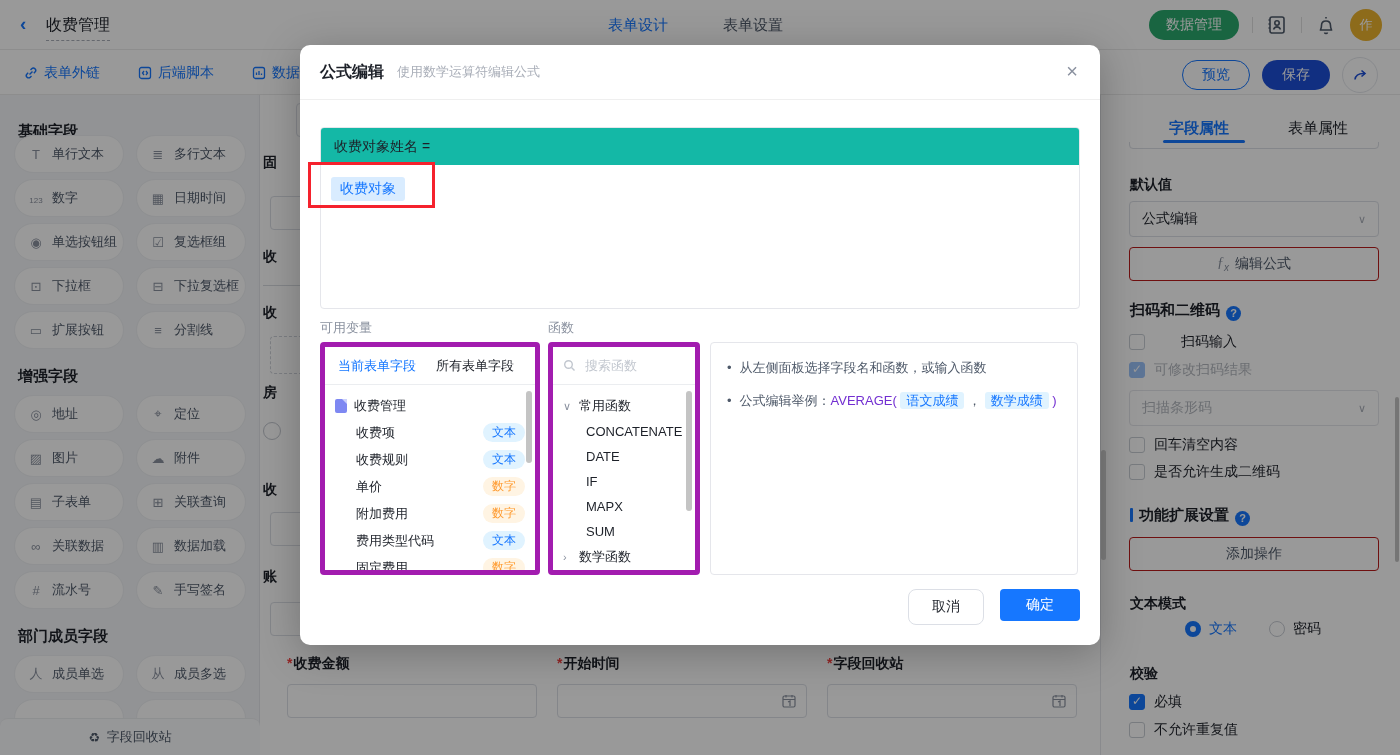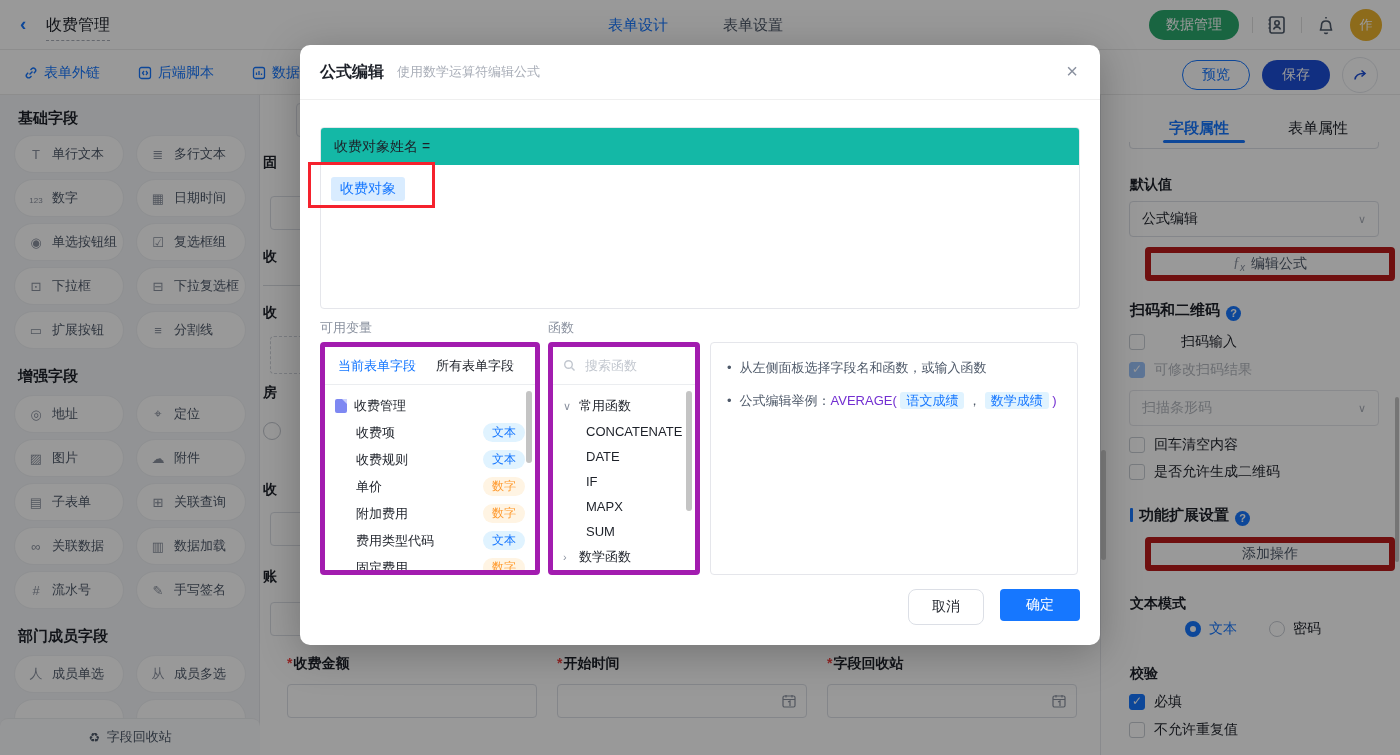--- a/index.html
+++ b/index.html
@@ -50,21 +50,21 @@
 
   
   .panel{position:absolute;left:1100px;top:95px;width:300px;height:660px;background:#fff;border-left:1px solid #e5e6eb;}
   .ptabs{position:absolute;left:0;top:0;width:100%;height:47px;background:#fff;z-index:2;}
   .ptab{position:absolute;top:24px;font-size:15px;cursor:pointer;color:#1d2129;}
   .ptab.active{color:#1677ff;font-weight:bold;}
   .punder{position:absolute;left:62px;top:45px;width:82px;height:3px;background:#1677ff;border-radius:2px;}
   .plabel{position:absolute;left:29px;font-size:14px;font-weight:bold;color:#1d2129;}
   .pselect{position:absolute;left:28px;width:250px;height:36px;border:1px solid #dcdfe6;border-radius:4px;background:#fff;font-size:14px;color:#1d2129;display:flex;align-items:center;padding:0 12px;cursor:pointer;}
   .pselect .car{margin-left:auto;color:#a9aeb8;font-size:11px;}
-  .pbtn{position:absolute;left:44px;width:250px;height:34px;border:6px solid #b91c1c;border-radius:4px;background:#fff;font-size:14px;color:#4e5969;display:flex;align-items:center;justify-content:center;gap:6px;cursor:pointer;}
+  .pbtn{position:absolute;left:28px;width:250px;height:34px;border:1px solid #b91c1c;border-radius:4px;background:#fff;font-size:14px;color:#4e5969;display:flex;align-items:center;justify-content:center;gap:6px;cursor:pointer;}
   .cbrow{position:absolute;left:28px;display:flex;align-items:center;gap:9px;font-size:14px;color:#1d2129;cursor:pointer;}
   .cb{width:16px;height:16px;border:1.5px solid #c9cdd4;border-radius:3px;background:#fff;flex:0 0 16px;}
   .cb.on{background:#1677ff;border-color:#1677ff;position:relative;}
   .cb.on::after{content:"✓";position:absolute;left:2px;top:-1px;color:#fff;font-size:12px;font-weight:bold;}
   .cb.dison{background:#9cc3fb;border-color:#9cc3fb;position:relative;}
   .cb.dison::after{content:"✓";position:absolute;left:2px;top:-1px;color:#fff;font-size:12px;font-weight:bold;}
   .qicon{display:inline-flex;width:15px;height:15px;border-radius:50%;background:#1677ff;color:#fff;font-size:11px;align-items:center;justify-content:center;margin-left:6px;vertical-align:-2px;}
   .bluebar{display:inline-block;width:3px;height:14px;background:#1677ff;margin-right:6px;vertical-align:-2px;border-radius:1px;}
   .radio{width:16px;height:16px;border-radius:50%;border:1.5px solid #c9cdd4;background:#fff;flex:0 0 16px;}
   .radio.on{border:5px solid #1677ff;}
@@ -174,21 +174,21 @@
       <span class="btn-share">
         <svg width="18" height="18" viewBox="0 0 18 18" fill="none" stroke="#1d4fd8" stroke-width="1.6">
             <path d="M10.5 4.5L14 7.5l-3.5 3"></path>
             <path d="M14 7.5C7 7 4.5 9.5 4 13.5" fill="none"></path>
           </svg>
       </span>
     </div>
   </div>
 
   <div class="sidebar">
-    <div class="sectitle" style="top:14px;">基础字段</div>
+    <div class="sectitle" style="top:27px;">基础字段</div>
     <div class="pill c1" style="top:40px;">
         <span class="pi g-slt"></span>
         <span>单行文本</span>
       </div>
     <div class="pill c2" style="top:40px;">
         <span class="pi g-mlt"></span>
         <span>多行文本</span>
       </div>
     <div class="pill c1" style="top:84px;">
         <span class="pi g-num"></span>

